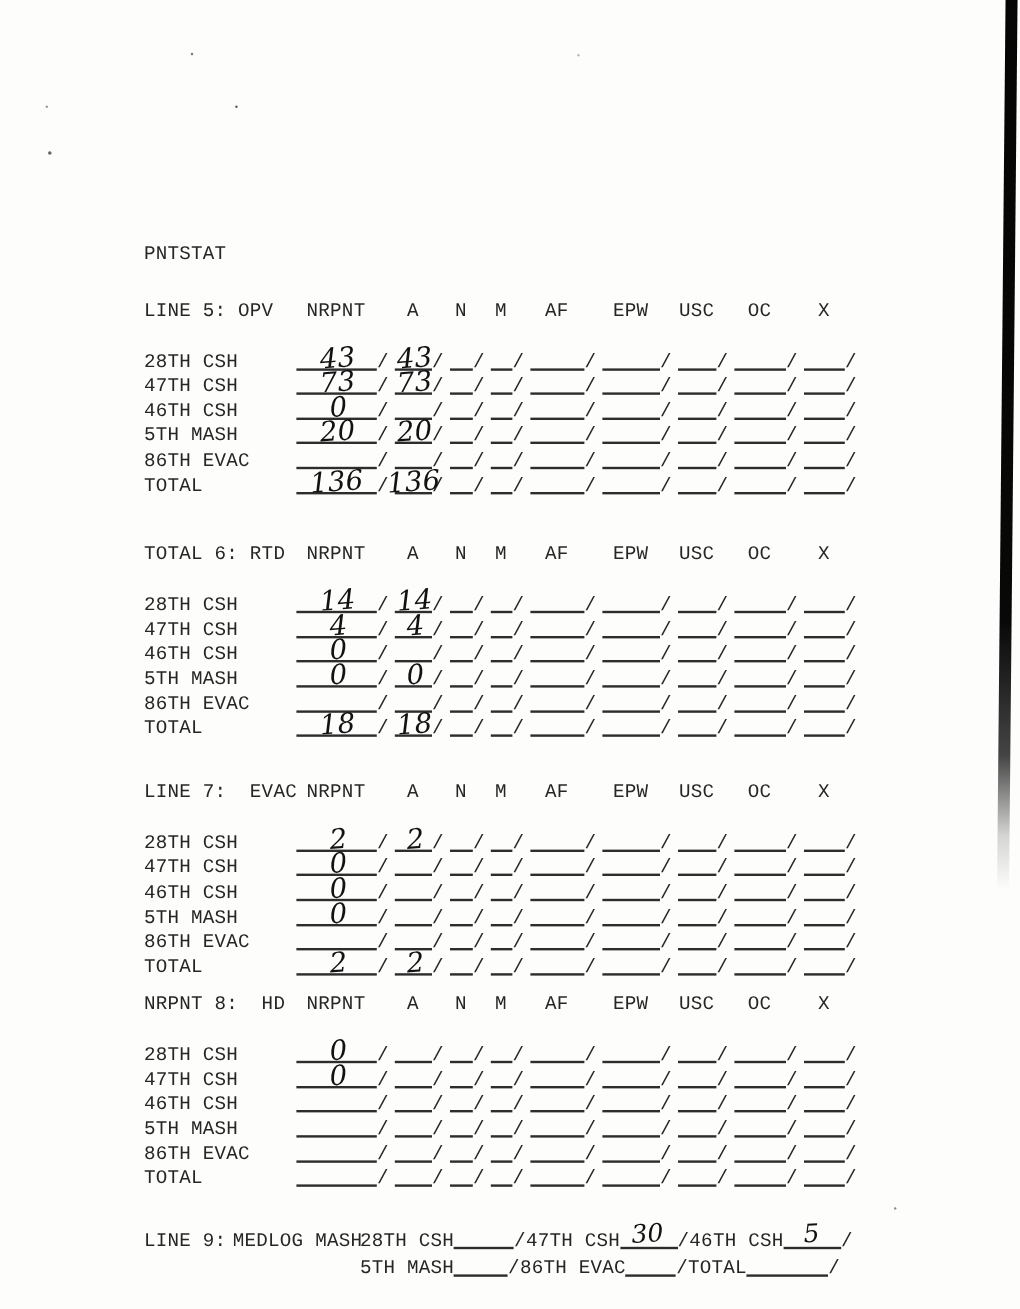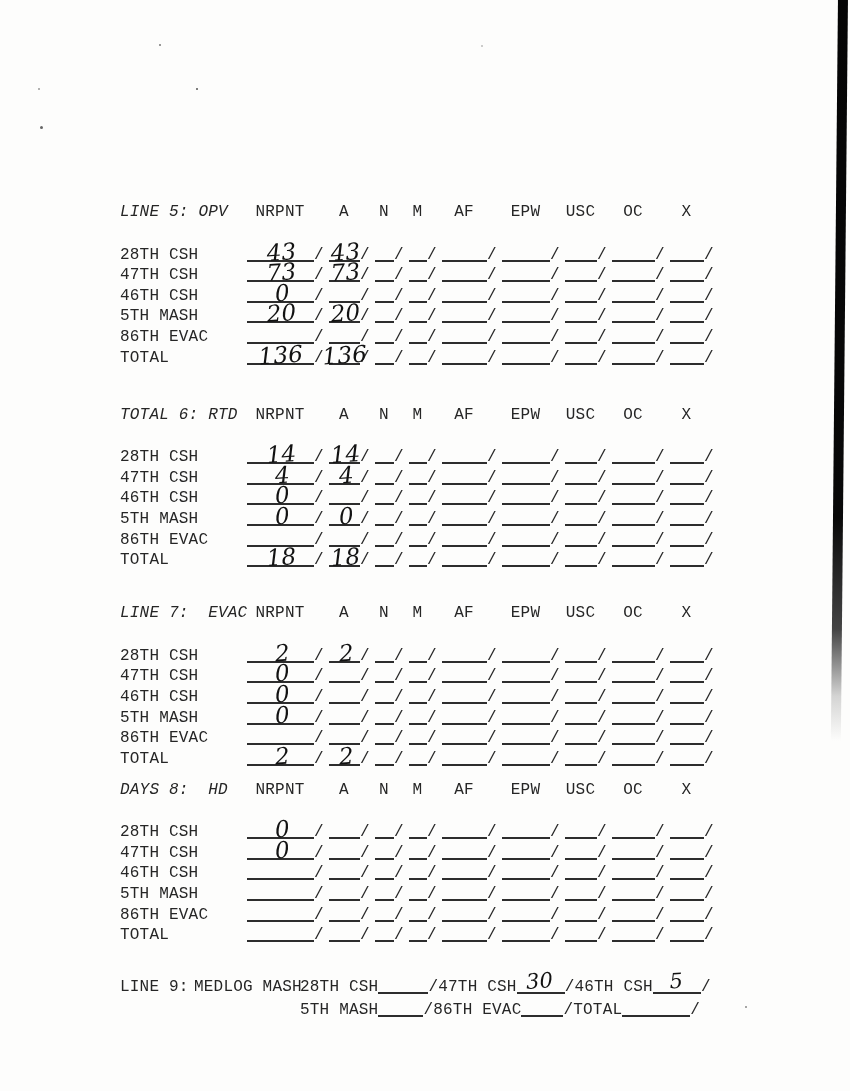--- a/index.html
+++ b/index.html
@@ -20,21 +20,21 @@
     position:absolute; left:120px; top:202px; width:620px;
     font-size:16px; line-height:20px; color:#262626; letter-spacing:0.2px;
   }
   .title { margin-bottom:27px; white-space:pre; }
   .section { }
   #sections .section:nth-of-type(1) { margin-bottom:37px; }
   #sections .section:nth-of-type(2) { margin-bottom:33px; }
   #sections .section:nth-of-type(3) { margin-bottom:11px; }
   #sections .section:nth-of-type(4) { margin-bottom:29px; }
   .hdr { display:flex; align-items:flex-end; margin-bottom:22px; height:20px; }
-  .sec-label { width:122px; white-space:pre; flex:none;font-style:italic; }
+  .sec-label { width:122px; white-space:pre; flex:none; }
   .hcell { flex:none; text-align:center; box-sizing:border-box; padding-right:6px; }
   .row { display:flex; align-items:flex-end; height:20.6px; }
   .rlabel { width:122px; white-space:pre; flex:none; }
   .cell { position:relative; display:flex; align-items:flex-end; flex:none; box-sizing:border-box; }
   .ul { flex:1; height:0; border-bottom:2px solid #2d2d2d; margin-left:5px; margin-bottom:3px; }
   .sl { width:10px; text-align:center; flex:none; }
   .hw {
     position:absolute; left:50%; bottom:1px; transform:translateX(-55%) rotate(-4deg);
     font-family:"DejaVu Serif", serif; font-style:italic; font-size:23px; line-height:1;
     color:#121212; white-space:nowrap;
@@ -55,20 +55,21 @@
 <div class="page">
   <div class="scan-bar"></div>
   <i class="spk" style="left:159px;top:44px"></i>
   <i class="spk" style="left:481px;top:45px;background:#bbb"></i>
   <i class="spk" style="left:38px;top:88px;background:#999"></i>
   <i class="spk" style="left:196px;top:88px;background:#555"></i>
   <i class="spk" style="left:40px;top:126px;width:3px;height:3px;background:#666"></i>
   <i class="spk" style="left:745px;top:1006px;background:#888"></i>
 
   <div class="doc">
+    <div class="title">PNTSTAT</div>
 
     <div id="sections">
         <div class="section">
           <div class="hdr">
             <span class="sec-label">LINE 5: OPV</span>
             <span class="hcell" style="width: 82px;">NRPNT</span>
             <span class="hcell" style="width: 46px;">A</span>
             <span class="hcell" style="width: 34px;">N</span>
             <span class="hcell" style="width: 33px;">M</span>
             <span class="hcell" style="width: 60px;">AF</span>
@@ -828,21 +829,21 @@
               <span class="sl">/</span>
             </span>
             <span class="cell" style="width: 49px;">
               <span class="ul"></span>
               <span class="sl">/</span>
             </span>
           </div>
         </div>
         <div class="section">
           <div class="hdr">
-            <span class="sec-label">DAYS 8:  HD</span>
+            <span class="sec-label">NRPNT 8:  HD</span>
             <span class="hcell" style="width: 82px;">NRPNT</span>
             <span class="hcell" style="width: 46px;">A</span>
             <span class="hcell" style="width: 34px;">N</span>
             <span class="hcell" style="width: 33px;">M</span>
             <span class="hcell" style="width: 60px;">AF</span>
             <span class="hcell" style="width: 63px;">EPW</span>
             <span class="hcell" style="width: 47px;">USC</span>
             <span class="hcell" style="width: 58px;">OC</span>
             <span class="hcell" style="width: 49px;">X</span>
           </div>

